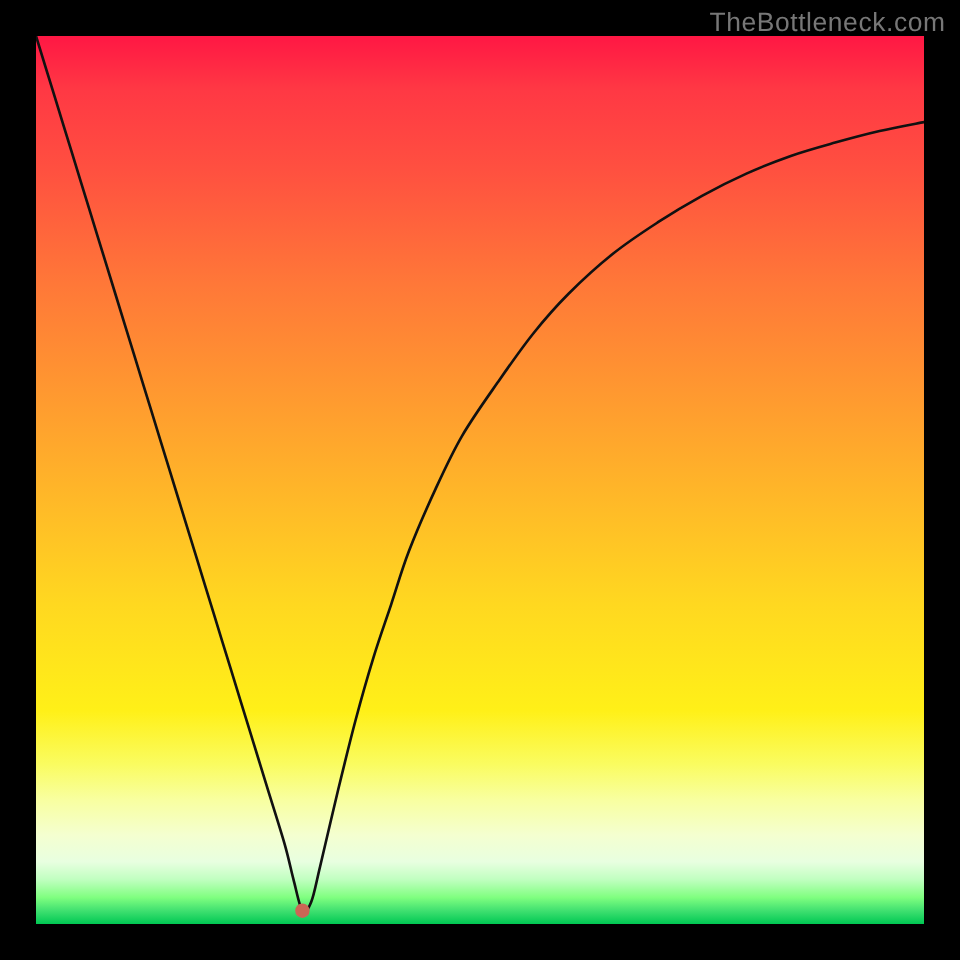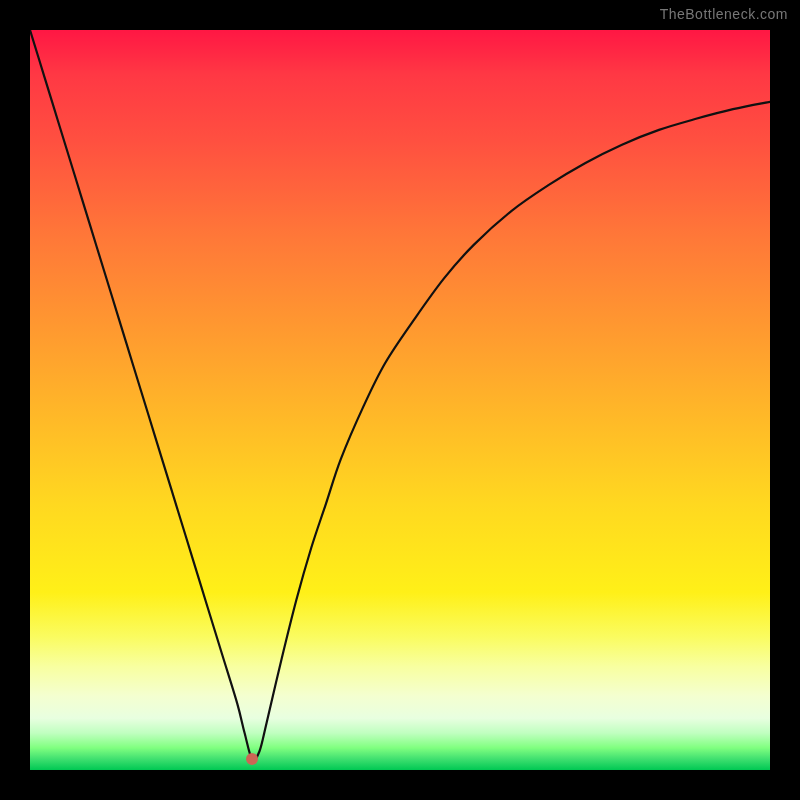--- a/index.html
+++ b/index.html
@@ -32,21 +32,21 @@
       #c0ffc0 95%,
       #80ff80 97%,
       #40e070 98.5%,
       #00c853 100%);
   }
   .watermark {
     position: absolute;
     top: 6px;
     right: 12px;
     font-family: Arial, Helvetica, sans-serif;
-    font-size: 14px;
+    font-size: 22px;
     color: #777;
     letter-spacing: 0.5px;
     font-weight: 500;
   }
   .curve-svg {
     position: absolute;
     left: 0;
     top: 0;
     width: 740px;
     height: 740px;

